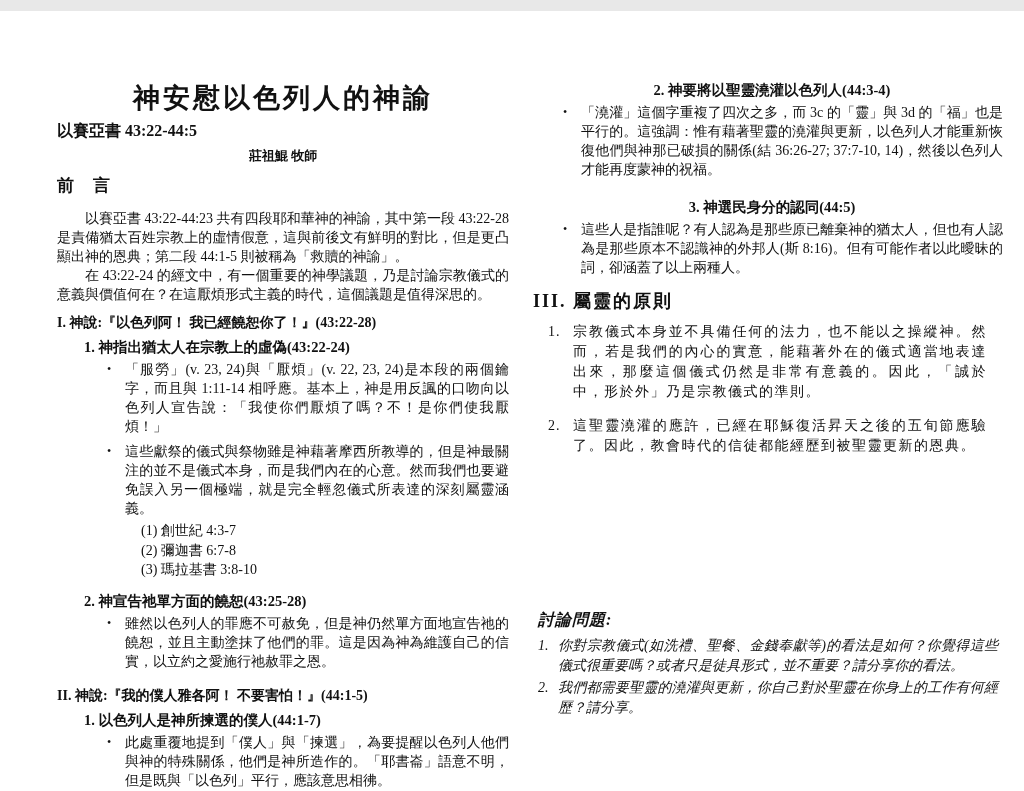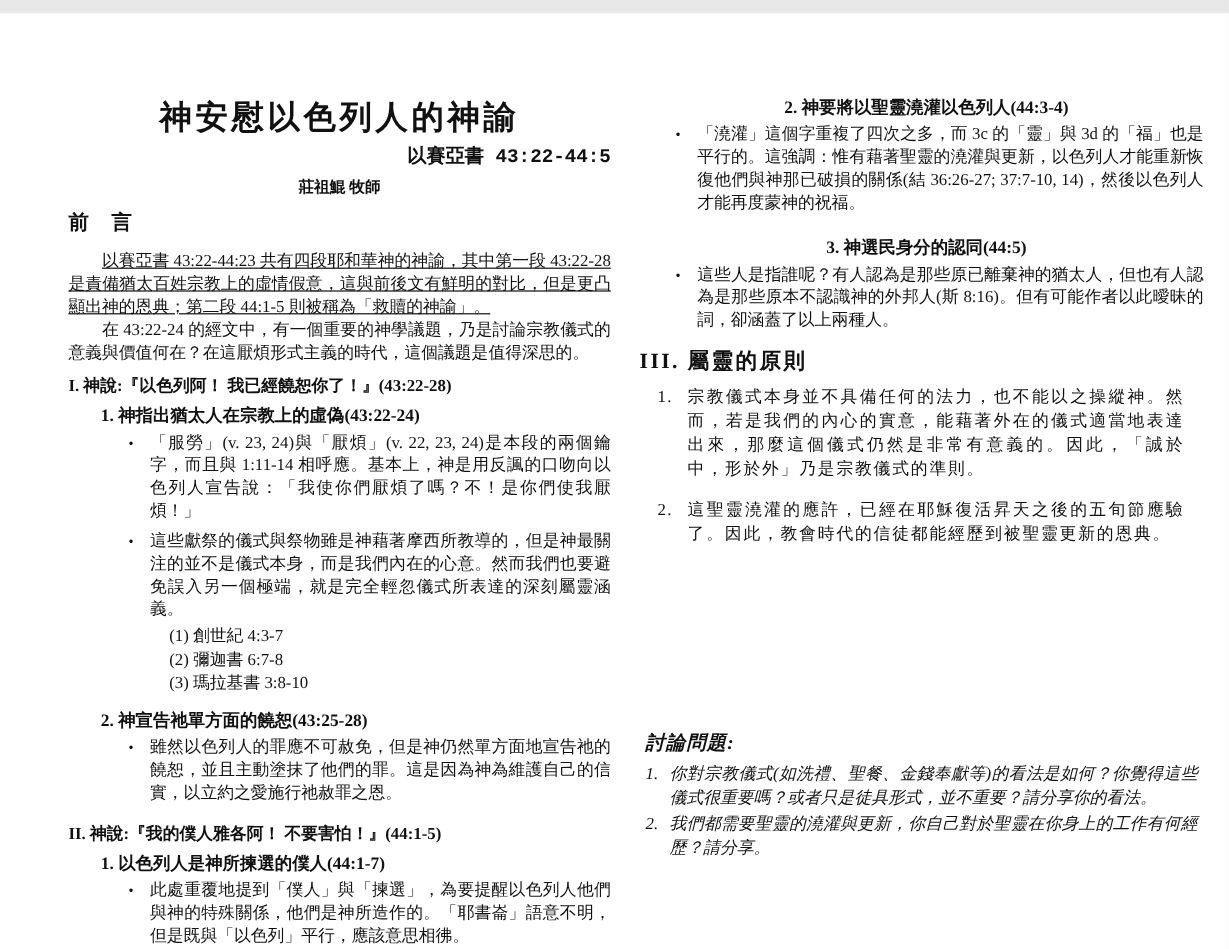--- a/index.html
+++ b/index.html
@@ -8,26 +8,26 @@
     position:relative; width:1024px; height:791px; margin:11px auto;
     background:#ffffff; color:#111;
     font-family:"Liberation Serif","DejaVu Serif",serif;
     overflow:hidden;
   }
   .col { position:absolute; }
   .col-left  { left:57px;  top:60px; width:452px; }
   .col-right { left:533px; top:58px; width:470px; height:710px; }
 
   .doc-title    { text-align:center; font-size:27px; font-weight:bold; letter-spacing:3px; line-height:34px; margin-top:10px; }
-  .doc-subtitle { text-align:right; font-size:16px; font-weight:bold; line-height:20px; margin-top:6px;font-family:Liberation Mono, monospace; }
+  .doc-subtitle { text-align:left; font-size:16px; font-weight:bold; line-height:20px; margin-top:6px; }
   .doc-author   { text-align:center; font-size:13px; font-weight:bold; line-height:17px; margin-top:6px; }
 
   .h-preface { font-size:17px; font-weight:bold; line-height:22px; margin-top:11px; letter-spacing:1px; }
   .para { font-size:14px; line-height:19px; text-align:justify; text-indent:28px; }
-  .para.first { margin-top:12px;text-decoration:underline; }
+  .para.first { margin-top:12px; }
 
   .h-roman { font-size:14px; font-weight:bold; line-height:23px; margin-top:7px; }
   .h-sub   { font-size:14.5px; font-weight:bold; line-height:18px; margin:4px 0 0 27px; }
 
   .bullet { display:flex; margin:4px 0 0 50px; }
   .bullet .dot { flex:none; width:18px; font-size:12px; line-height:19px; }
   .bullet .txt { flex:1; font-size:14px; line-height:19px; text-align:justify; }
   .bullet.gap { margin-top:6px; }
 
   .refs { margin:3px 0 0 84px; font-size:14px; line-height:19.5px; }

